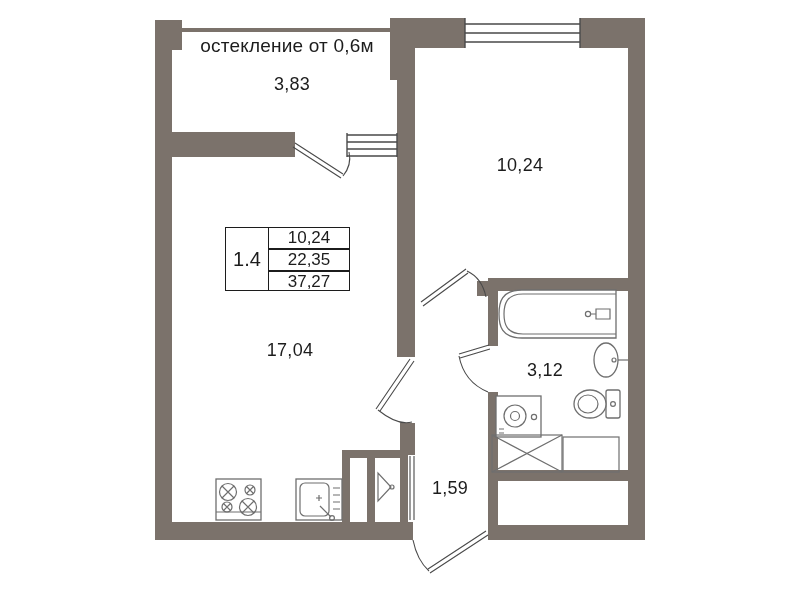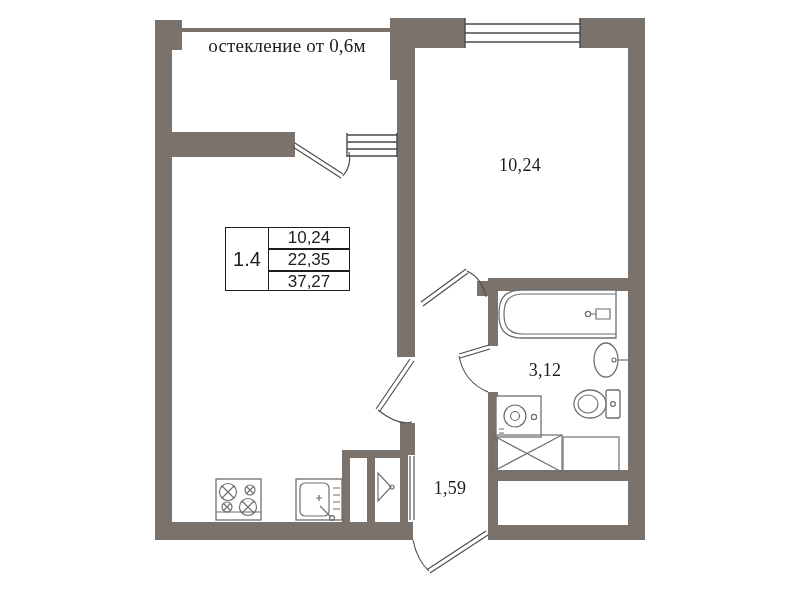--- a/index.html
+++ b/index.html
@@ -5,21 +5,21 @@
   html,body{margin:0;padding:0;background:#ffffff;}
   #stage{position:relative;width:799px;height:600px;background:var(--bg,#fff);overflow:hidden;
          font-family:"Liberation Sans", sans-serif;}
   #plan-svg{position:absolute;left:0;top:0;}
   .wall{fill:var(--wall);stroke:none;}
   .ln{stroke:var(--line);stroke-width:1.4;fill:none;}
   .lnthin{stroke:var(--line);stroke-width:1.1;fill:none;}
   .fx{stroke:var(--fixture);stroke-width:1.3;fill:#ffffff;}
   .fxl{stroke:var(--fixture);stroke-width:1.2;fill:none;}
   .lbl{position:absolute;color:var(--text);text-align:center;white-space:nowrap;
-       font-family:Liberation Serif, serif;}
+       font-family:Liberation Sans, sans-serif;}
   .area-lbl{font-size:18px;letter-spacing:0.3px;}
   .glaz-lbl{font-size:19px;letter-spacing:0.2px;}
   
   #info-table{position:absolute;left:225px;top:227px;width:125px;height:64px;display:flex;
               border:1.6px solid var(--text);box-sizing:border-box;background:#fff;}
   #info-unit{width:43px;display:flex;align-items:center;justify-content:center;
              font-size:20px;color:var(--text);border-right:1.6px solid var(--text);box-sizing:border-box;}
   #info-rows{flex:1;display:flex;flex-direction:column;}
   .info-row{flex:1;display:flex;align-items:center;justify-content:center;
             font-size:17px;color:var(--text);box-sizing:border-box;}
@@ -140,23 +140,25 @@
       <path class="fxl" d="M316,498 h6 M319,495 v6"></path>
     </g>
     <g>
       <path class="fxl" d="M378,473 L378,501 L391,487 Z"></path>
       <circle class="fxl" cx="392" cy="487" r="2"></circle>
     </g>
   </svg>
 
   <div class="lbl glaz-lbl" style="left:180px;top:35px;width:214px;">остекление от 0,6м</div>
 
+  <div class="lbl area-lbl" style="left:242px;top:74px;width:100px;">3,83</div>
 
   <div class="lbl area-lbl" style="left:470px;top:155px;width:100px;">10,24</div>
 
+  <div class="lbl area-lbl" style="left:240px;top:340px;width:100px;">17,04</div>
 
   <div class="lbl area-lbl" style="left:505px;top:360px;width:80px;">3,12</div>
 
   <div class="lbl area-lbl" style="left:410px;top:478px;width:80px;">1,59</div>
 
   <div id="info-table">
     <div id="info-unit">1.4</div>
     <div id="info-rows">
       <div class="info-row">10,24</div>
       <div class="info-row mid">22,35</div>

